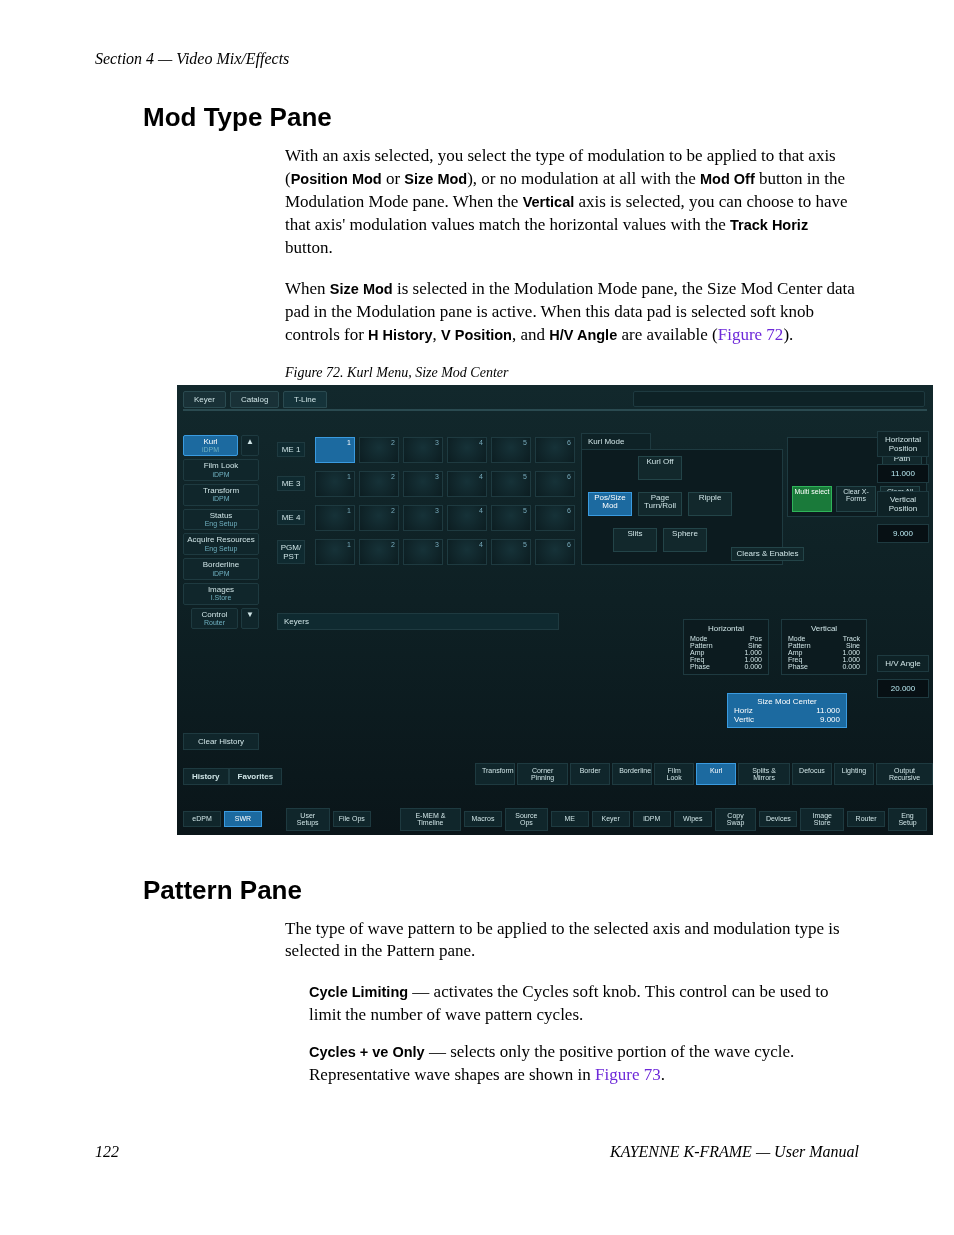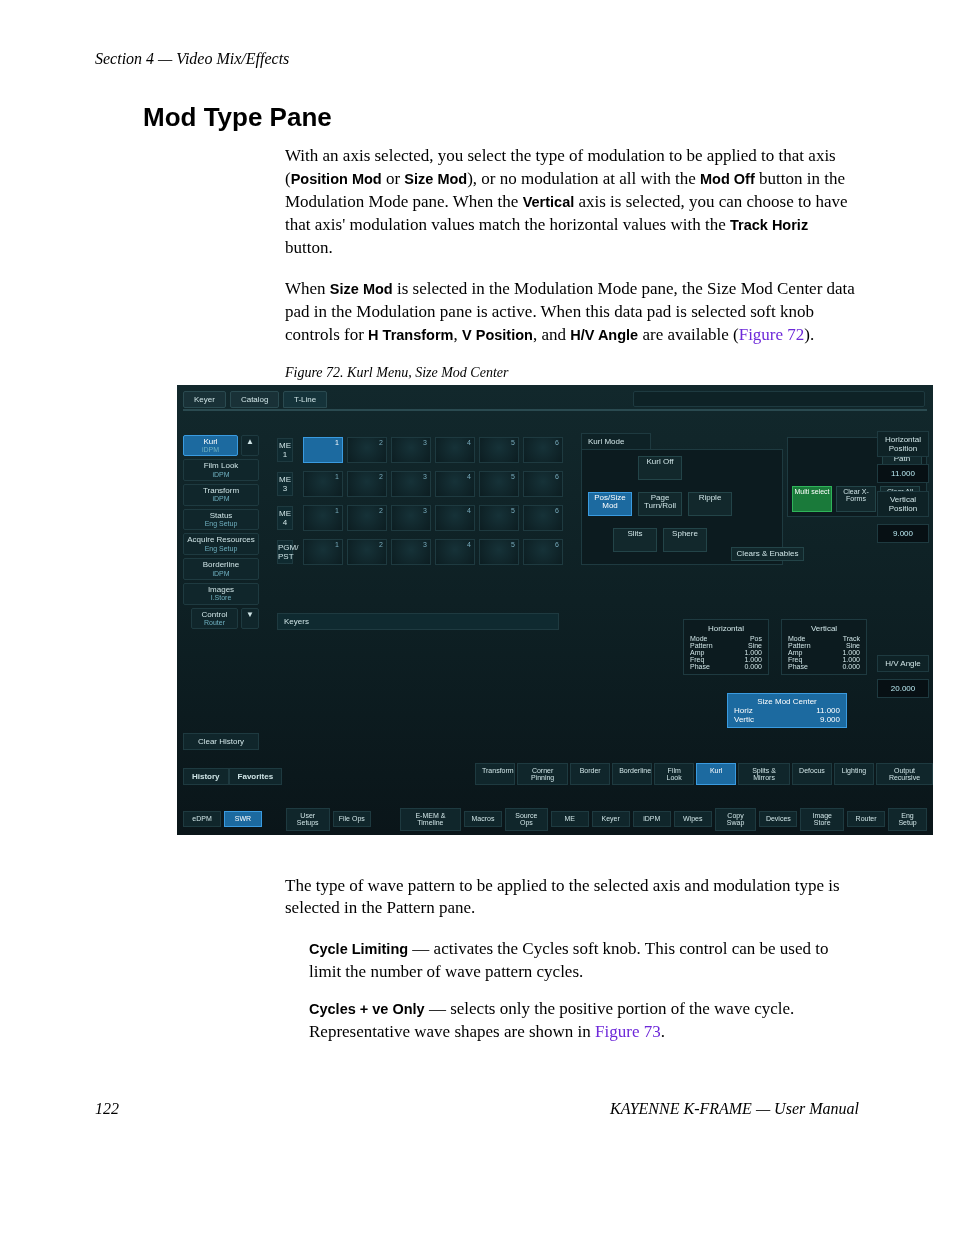--- a/index.html
+++ b/index.html
@@ -78,21 +78,21 @@
   .nav-btn { background:#10262b; border:1px solid #1e3a40; border-radius:2px; padding:2px 2px; text-align:center; line-height:1.05; }
   .nav-btn.sel { background:#1c6aa0; border-color:#3a9be0; color:#fff; }
   .nav-sub { color:#6fb0c0; font-size:7px; }
   .clear-hist { position:absolute; top:348px; left:6px; width:76px; background:#10262b; border:1px solid #1e3a40; text-align:center; padding:3px 0; }
 
   .hist-fav { position:absolute; top:383px; left:6px; display:flex;font-weight:bold; }
   .hist-fav div { background:#10262b; border:1px solid #1e3a40; padding:3px 8px; }
 
   .me-rows { position:absolute; top:48px; left:100px; }
   .me-row { display:flex; align-items:center; gap:4px; height:34px; margin-bottom:0px; }
-  .me-label { width:16px; background:#0f2a30; border:1px solid #1e3a40; text-align:center; padding:2px 0; margin-right:6px; }
+  .me-label { width:28px; background:#0f2a30; border:1px solid #1e3a40; text-align:center; padding:2px 0; margin-right:6px; }
   .me-cell { width:40px; height:26px; background:radial-gradient(circle at 50% 40%, #163238, #0c1d21); border:1px solid #1e3a40; text-align:right; padding:1px 3px 0 0; font-size:7px; color:#7ab; }
   .me-cell.sel { background:#1c6aa0; border-color:#3a9be0; color:#fff; }
   .keyers-row { position:absolute; top:228px; left:100px; width:282px; background:#0f2a30; border:1px solid #1e3a40; padding:3px 6px; }
 
   .kurl-mode { position:absolute; top:48px; left:404px; width:202px; }
   .section-head { background:#0e2226; border:1px solid #1e3a40; padding:3px 6px; width:70px; border-bottom:0;}
   .mode-box { border:1px solid #1e3a40; background:#0c1b1f; padding:6px; display:flex; flex-wrap:wrap; gap:6px; height:116px; align-content:flex-start;}
   .mode-btn { width:44px; height:24px; background:#12282c; border:1px solid #234448; text-align:center; padding-top:1px; line-height:1.05; }
   .mode-btn.sel { background:#1c6aa0; border-color:#3a9be0; color:#fff; }
   .mode-box .spacer-row { width:100%; height:0; }
@@ -132,21 +132,21 @@
 <div class="page">
   <div class="running-head">Section 4 — Video Mix/Effects</div>
 
   <div class="h2">Mod Type Pane</div>
 
   <p class="body-para">
     <span>With an axis selected, you select the type of modulation to be applied to that axis (</span><b>Position Mod</b><span> or </span><b>Size Mod</b><span>), or no modulation at all with the </span><b>Mod Off</b><span> button in the Modulation Mode pane. When the </span><b>Vertical</b><span> axis is selected, you can choose to have that axis' modulation values match the horizontal values with the </span><b>Track  Horiz</b><span> button.</span>
   </p>
 
   <p class="body-para">
-    <span>When </span><b>Size Mod</b><span> is selected in the Modulation Mode pane, the Size Mod Center data pad in the Modulation pane is active. When this data pad is selected soft knob controls for </span><b>H Transform</b><span>, </span><b>V Position</b><span>, and </span><b>H/V Angle</b><span> are available (</span><span class="link">Figure 72</span><span>).</span>
+    <span>When </span><b>Size Mod</b><span> is selected in the Modulation Mode pane, the Size Mod Center data pad in the Modulation pane is active. When this data pad is selected soft knob controls for </span><b>H History</b><span>, </span><b>V Position</b><span>, and </span><b>H/V Angle</b><span> are available (</span><span class="link">Figure 72</span><span>).</span>
   </p>
 
   <div class="fig-caption">Figure 72.  Kurl Menu, Size Mod Center</div>
 
   <div class="screenshot">
 
     <div class="top-tabs">
       <div class="tab">Keyer</div>
       <div class="tab">Catalog</div>
     </div>
@@ -341,20 +341,21 @@
         <div class="fb">iDPM</div>
         <div class="fb">Wipes</div>
         <div class="fb">Copy Swap</div>
         <div class="fb">Devices</div>
         <div class="fb">Image Store</div>
         <div class="fb">Router</div>
         <div class="fb">Eng Setup</div>
       </div>
   </div>
 
+  <div class="h2">Pattern Pane</div>
 
   <p class="body-para">The type of wave pattern to be applied to the selected axis and modulation type is selected in the Pattern pane.</p>
 
   <p class="indent-para">
     <b>Cycle Limiting</b><span> — activates the Cycles soft knob. This control can be used to limit the number of wave pattern cycles.</span>
   </p>
 
   <p class="indent-para">
     <b>Cycles + ve Only</b><span> — selects only the positive portion of the wave cycle. Representative wave shapes are shown in </span><span class="link">Figure 73</span><span>.</span>
   </p>

